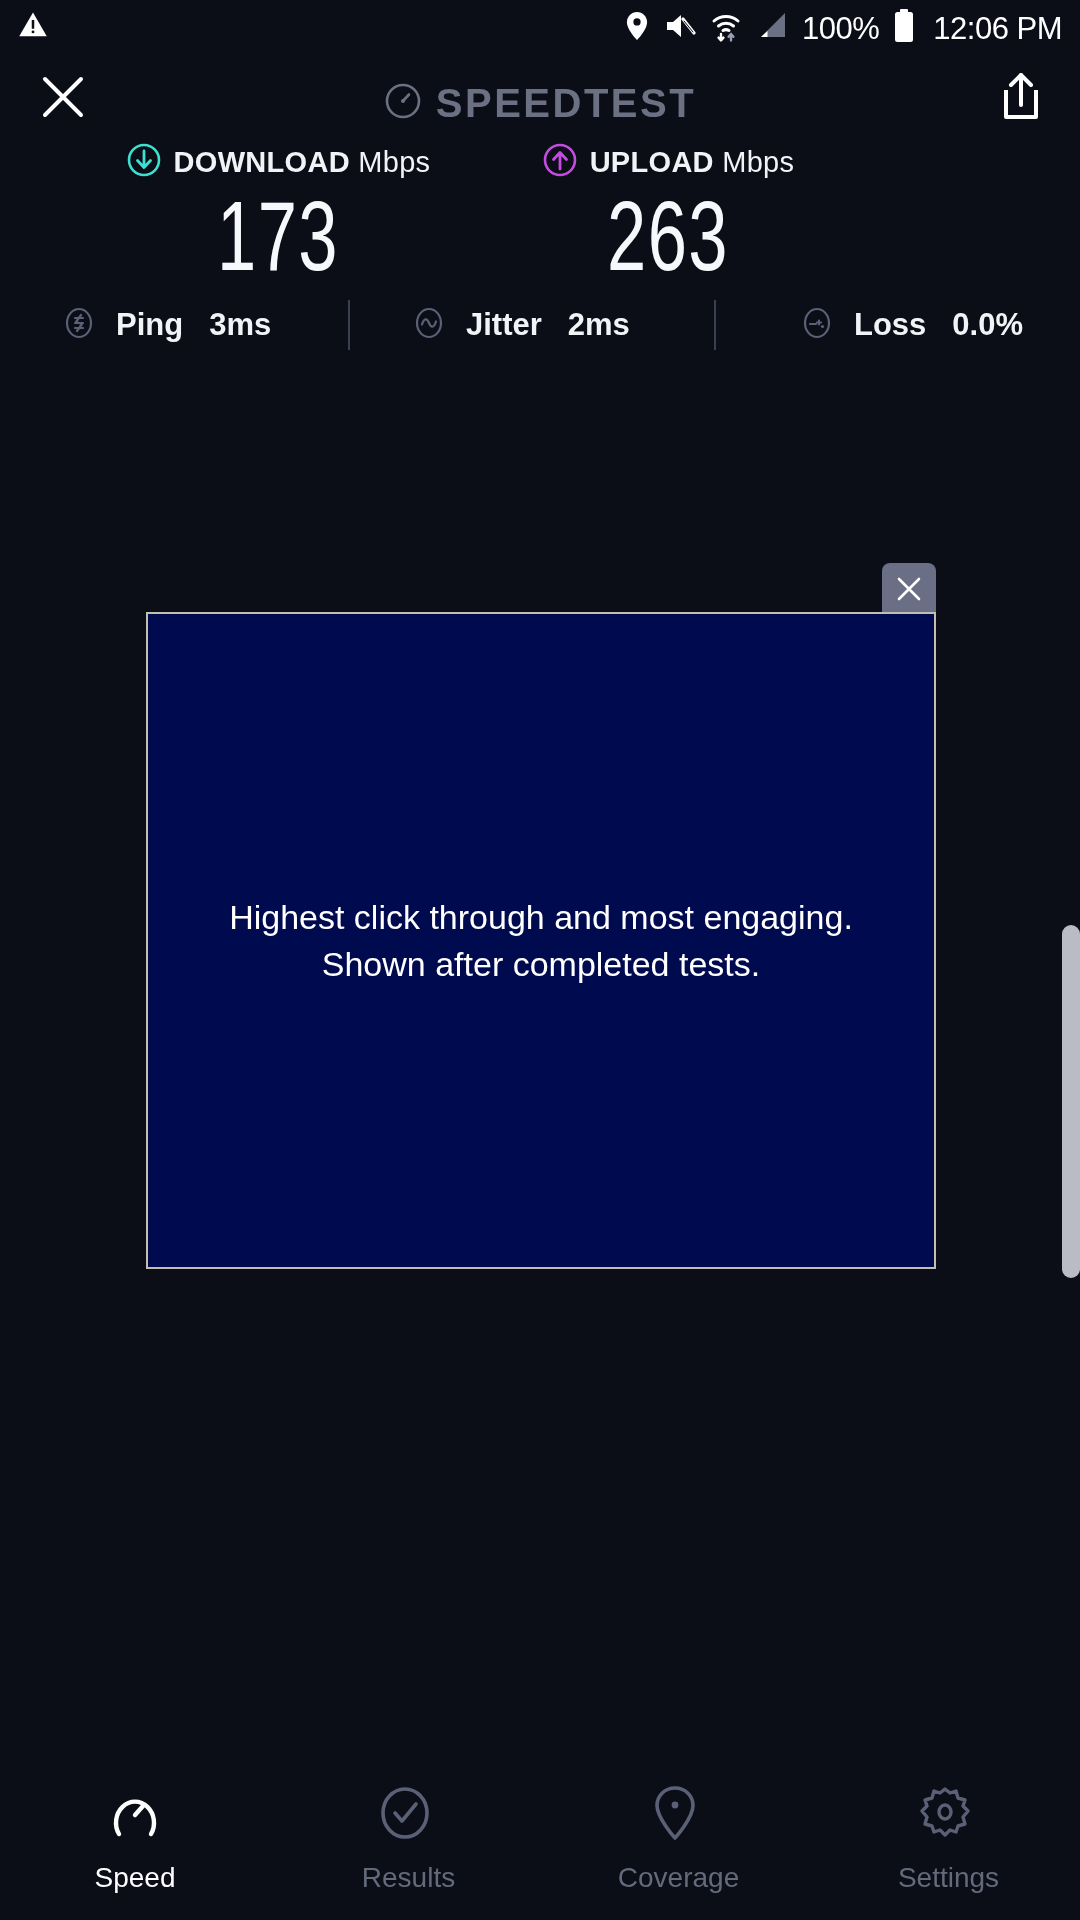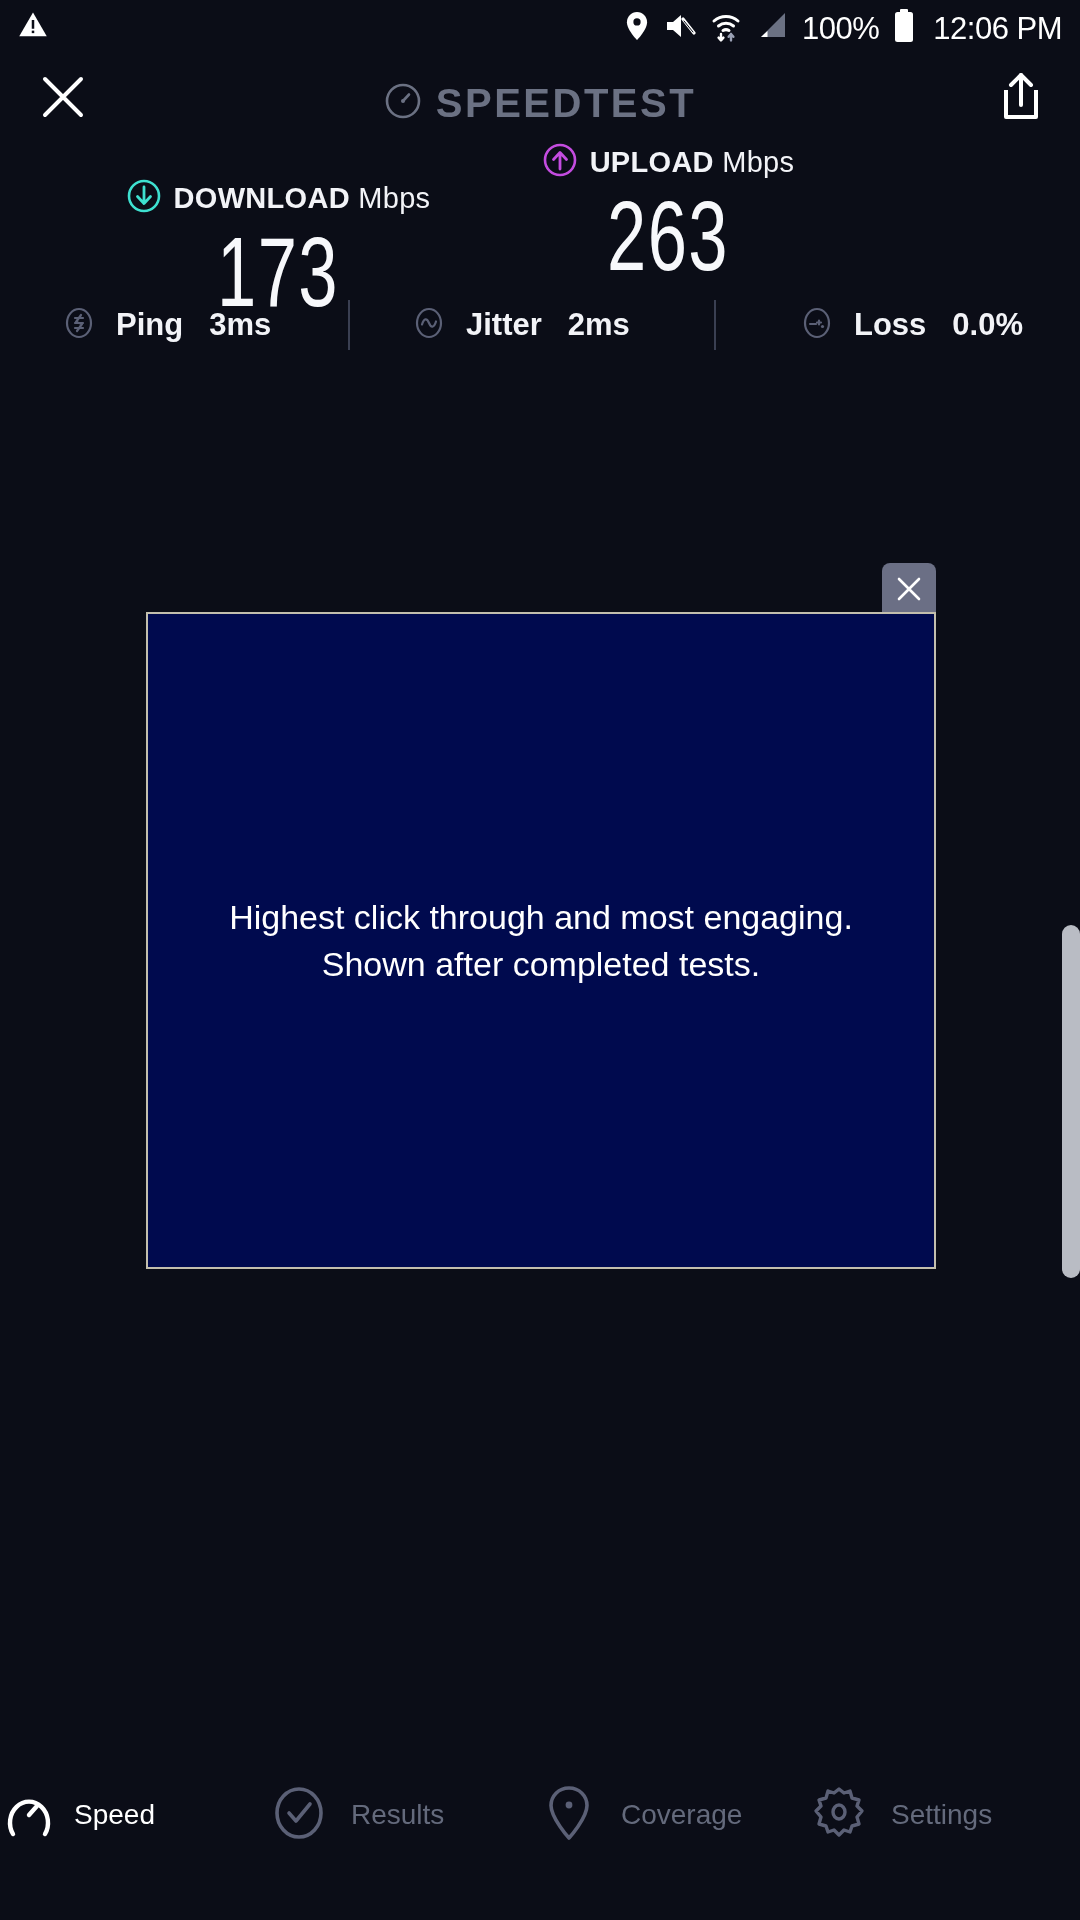--- a/index.html
+++ b/index.html
@@ -42,21 +42,21 @@
   }
   .brand-text{
     color:#6b7183; font-size:40px; font-weight:700; letter-spacing:2.5px;
   }
 
   
   .results{
     position:absolute; left:0; top:140px; width:1080px; height:180px;
   }
   .res-col{ position:absolute; top:0; width:400px; text-align:center; }
-  .res-col.dl{ left:78px;margin-top:36px; }
+  .res-col.dl{ left:78px; }
   .res-col.ul{ left:468px; }
   .res-head{ display:flex; align-items:center; justify-content:center; gap:12px; height:44px; }
   .res-label{ color:#f2f3f7; font-size:29px; font-weight:700; letter-spacing:0.3px; white-space:nowrap;}
   .res-label .unit{ font-weight:400; }
   .res-value{
     color:#f7f8fb; font-size:98px; font-weight:300; line-height:1.04;
     font-family:"Liberation Sans", sans-serif;
     transform:scaleX(0.72); transform-origin:center top; letter-spacing:2px;
     margin-top:2px;
   }
@@ -105,21 +105,21 @@
     display:flex; align-items:center; justify-content:center; cursor:pointer;
   }
   .go-text{ color:#f2e47e; font-size:56px; font-weight:700; letter-spacing:1px; }
 
   
   .bottom-nav{
     position:absolute; left:0; bottom:0; width:1080px; height:150px;
     display:flex; align-items:flex-start; padding-top:14px;
   }
   .nav-item{
-    flex:1; display:flex; flex-direction:row; align-items:center;
+    flex:1; display:flex; flex-direction:column; align-items:center;
     gap:16px; cursor:pointer;
   }
   .nav-label{ font-size:28px; }
   .nav-item.active .nav-label{ color:#ffffff; }
   .nav-item.inactive .nav-label{ color:#646a7c;margin-left:7px; }
 </style>
 </head>
 <body>
 
 <div id="root">

